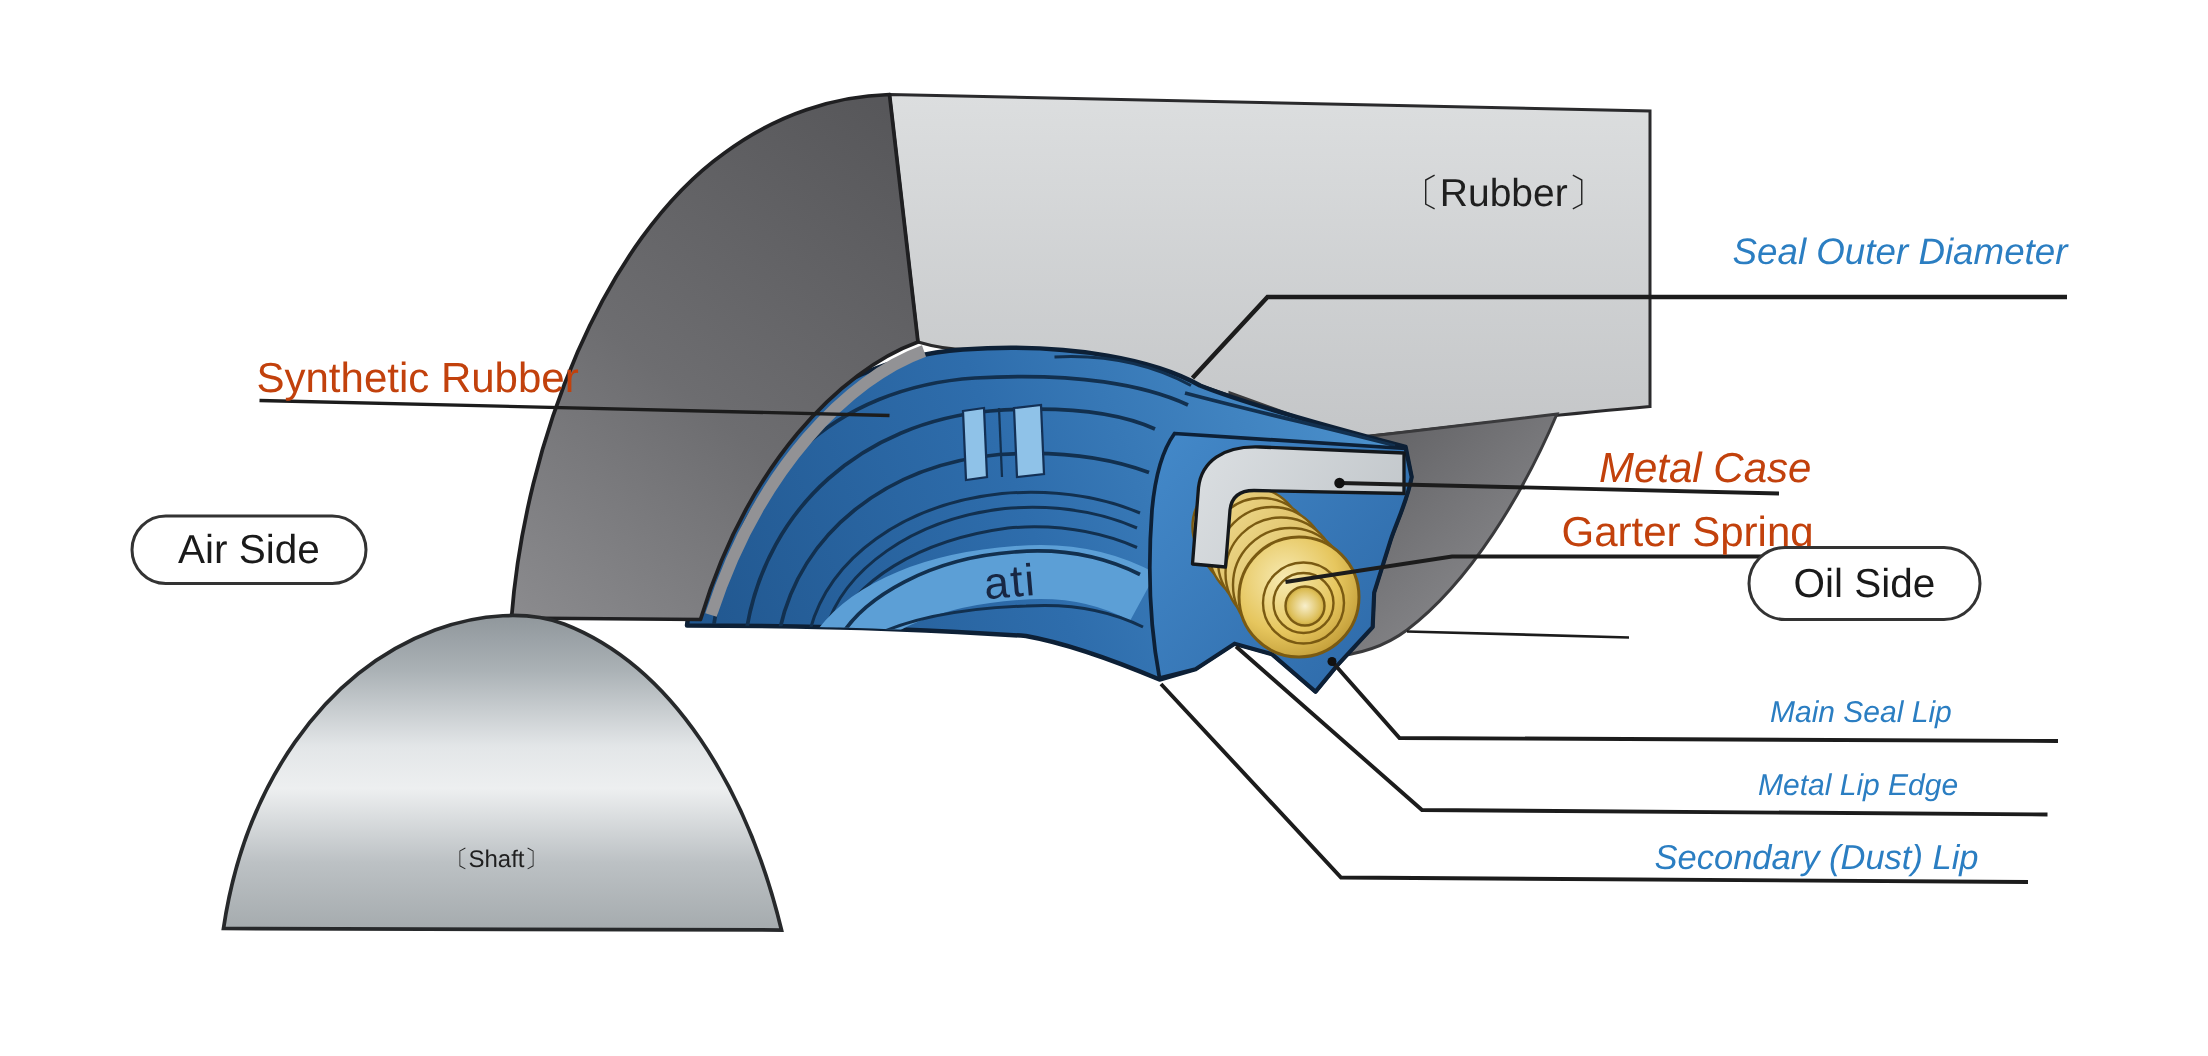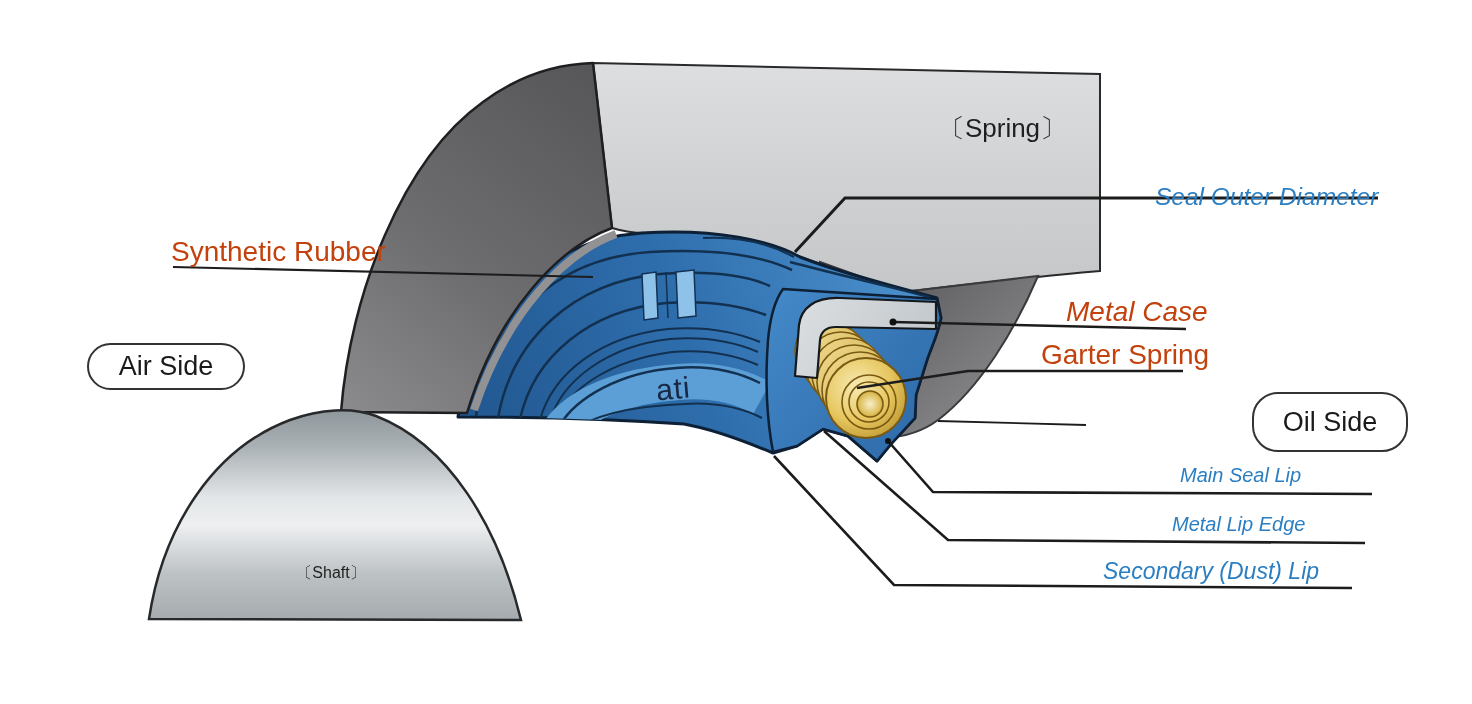--- a/index.html
+++ b/index.html
@@ -143,39 +143,39 @@
     <path d="M 938,421 L 1086,425" stroke-width="1.8"></path>
     <path d="M 888,441 L 933,492 L 1372,494" stroke-width="2.6"></path>
     <circle cx="888" cy="441" r="3" fill="#111" stroke="none"></circle>
     <path d="M 824,431 L 948,540 L 1365,543" stroke-width="2.6"></path>
     <path d="M 774,456 L 894,585 L 1352,588" stroke-width="2.6"></path>
   </g>
 </svg>
 
 <div class="lbl" style="left:171px;top:237px;">Synthetic Rubber</div>
 
-<div class="lbl-part" style="left:905px;top:111px;width:195px;font-size:26px;">〔Spring〕</div>
+<div class="lbl-part" style="left:905px;top:111px;width:195px;font-size:26px;">〔Rubber〕</div>
 
-<div class="lbl-blue" style="left:1155px;top:184px;font-size:24.5px;font-style:italic;">Seal Outer Diameter</div>
+<div class="lbl-blue" style="left:1155px;top:156px;font-size:24.5px;font-style:italic;">Seal Outer Diameter</div>
 
 <div class="lbl" style="left:1066px;top:297px;font-style:italic;">Metal Case</div>
 
 <div class="lbl" style="left:1041px;top:340px;">Garter Spring</div>
 
 <div class="lbl-blue" style="left:1180px;top:464px;">Main Seal Lip</div>
 
 <div class="lbl-blue" style="left:1172px;top:513px;">Metal Lip Edge</div>
 
 <div class="lbl-blue" style="left:1103px;top:559px;font-size:23px;">Secondary (Dust) Lip</div>
 
 <div class="lbl-part" style="left:258px;top:563px;width:146px;font-size:16px;">〔Shaft〕</div>
 
 <div class="pill" style="left:87px;top:343px;width:158px;height:47px;box-sizing:border-box;">
   <span>Air Side</span>
 </div>
 
-<div class="pill" style="left:1252px;top:364px;width:156px;height:60px;box-sizing:border-box;margin-top:28px;">
+<div class="pill" style="left:1165px;top:364px;width:156px;height:50px;box-sizing:border-box;">
   <span>Oil Side</span>
 </div>
 
 <div class="marking" style="left:656px;top:372px;">ati</div>
 
 </div>
 
 </body></html>

